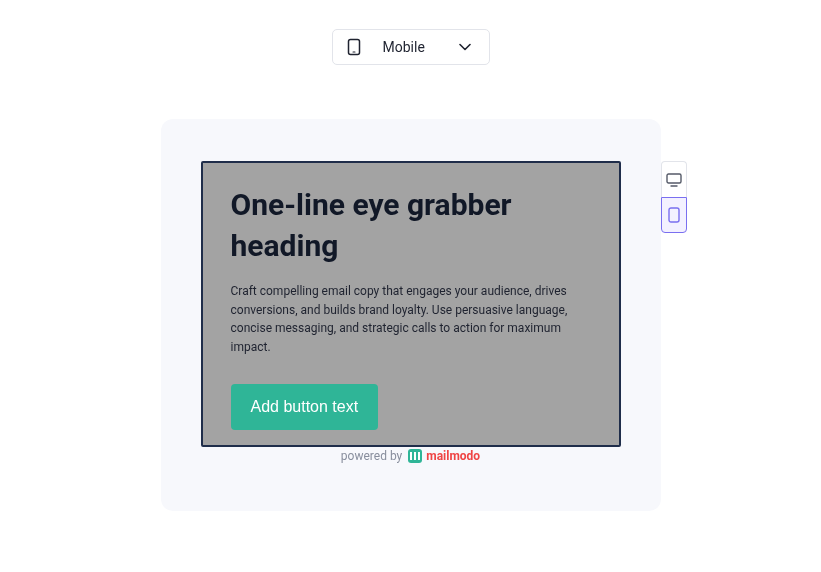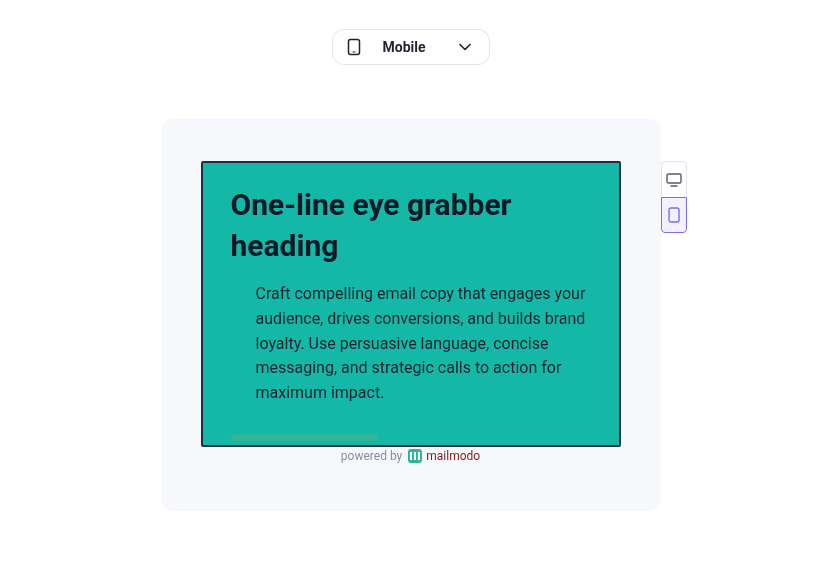--- a/index.html
+++ b/index.html
@@ -13,25 +13,24 @@
     .toolbar {
       display: flex;
       justify-content: center;
       padding-top: 29px;
     }
     .device-selector {
       display: flex;
       align-items: center;
       gap: 22px;
       border: 1px solid #e2e4ea;
-      border-radius: 12px;
+      border-radius: 5px;
       padding: 8px 18px 8px 14px;
       background: #fff;
       cursor: pointer;
-      font-weight: bold;
     }
     .device-selector .phone-icon svg { display: block; }
     .device-selector .label {
       font-size: 14px;
       color: #1f2330;
       flex: 1;
       min-width: 54px;
     }
     .device-selector .chevron svg { display: block; }
 
@@ -72,45 +71,44 @@
     }
     .device-toggle button.active {
       border-color: #7a6ff0;
       background: #f3f1ff;
     }
     .device-toggle svg { display: block; }
 
     .preview-window {
       width: 420px;
       margin: 0 auto;
-      background: #14b8a6;
+      background: #a3a3a3;
       border: 2px solid #1f2d4a;
       border-radius: 2px;
       padding: 4px;
       overflow: hidden;
       height: 286px;
     }
     .preview-content {
       padding: 18px 24px 24px 24px;
       height: 100%;
       overflow: hidden;
     }
     .preview-content h1 {
       font-size: 30px;
       font-weight: 700;
       color: #111827;
       line-height: 1.35;
       margin-bottom: 16px;
     }
     .preview-content p {
-      font-size: 16px;
+      font-size: 12px;
       color: #1f2330;
       line-height: 1.55;
       margin-bottom: 28px;
-      margin-left: 25px;
     }
     .cta-button {
       display: inline-block;
       background: #2fb597;
       color: #ffffff;
       font-size: 16px;
       border: none;
       padding: 14px 20px;
       border-radius: 4px;
       cursor: pointer;
@@ -140,23 +138,23 @@
       justify-content: center;
     }
     .brand-badge .logo span {
       width: 2px;
       height: 8px;
       background: #fff;
       margin: 0 1px;
       display: inline-block;
     }
     .brand-badge .brand-name {
-      color: #7f1d1d;
+      color: #ef4444;
       font-size: 12px;
-      font-weight: 400;
+      font-weight: 700;
     }
 
     .unsub {
       display: block;
       text-align: center;
       margin-top: 14px;
       color: #3f4552;
       font-size: 13px;
       text-decoration: underline;
       cursor: pointer;

